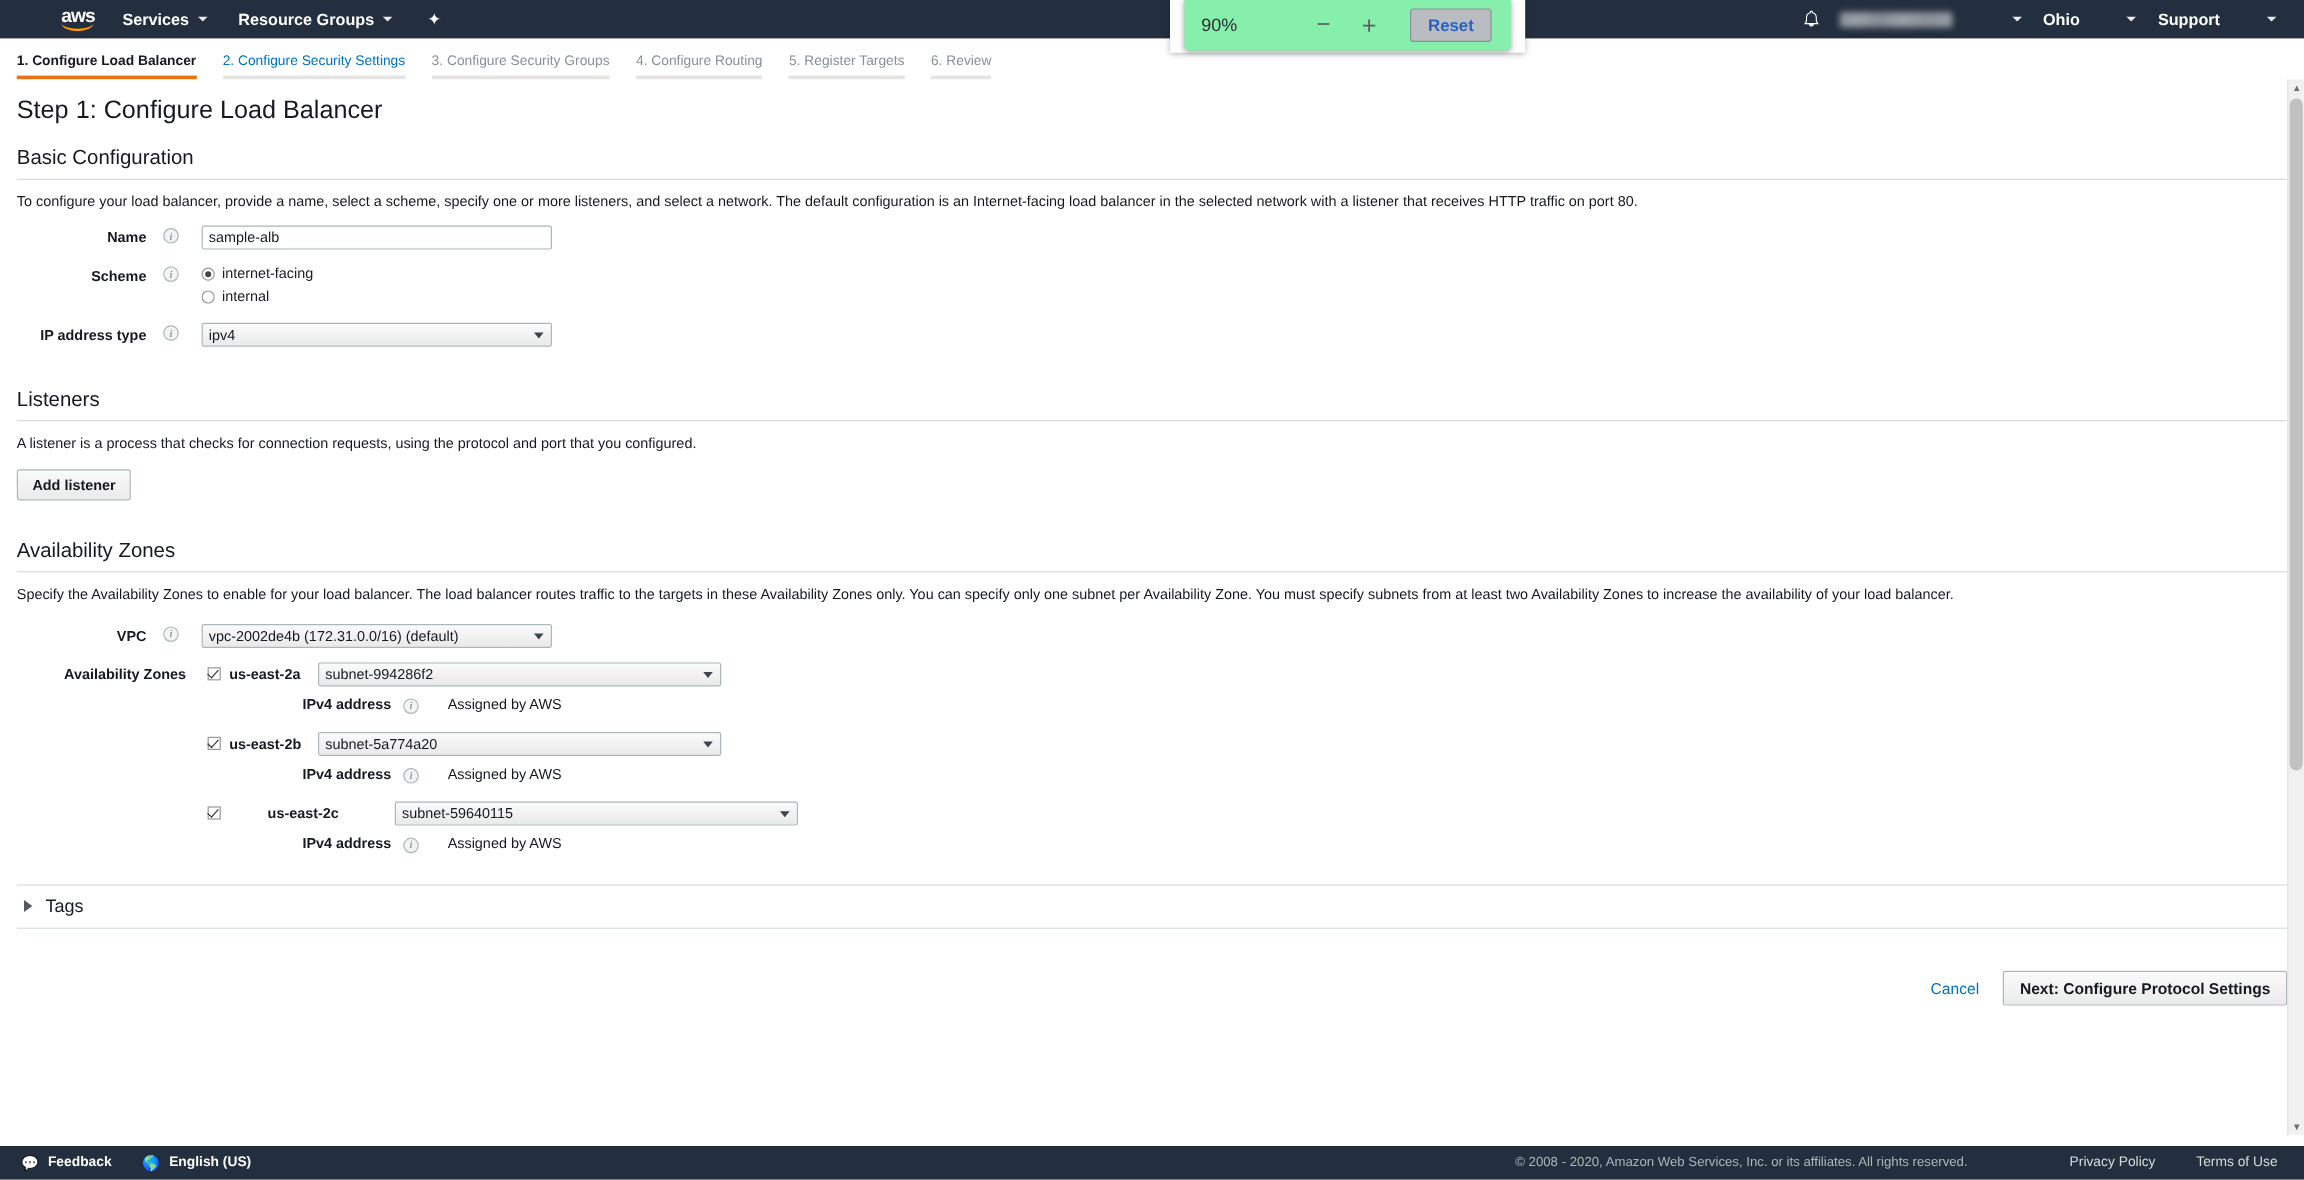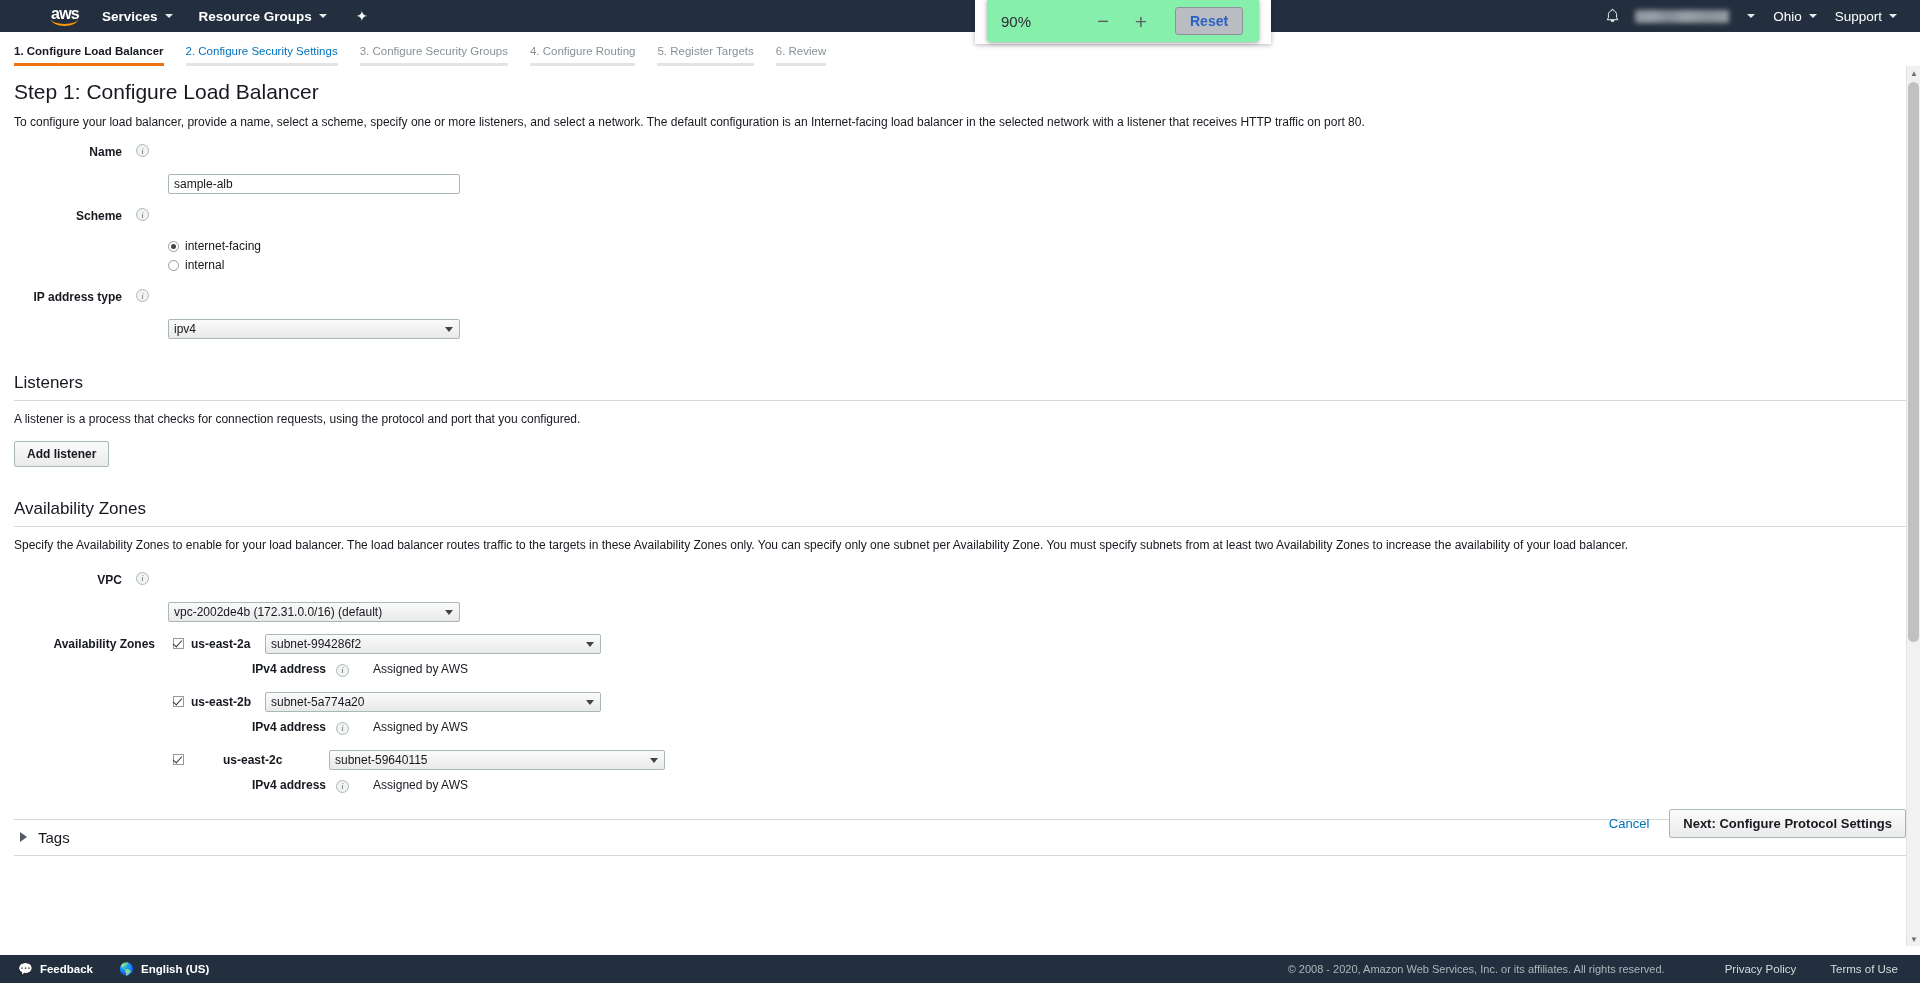--- a/index.html
+++ b/index.html
@@ -94,21 +94,21 @@
     font-size: 15px;
   }
   .acct-blur {
     width: 94px; height: 13px;
     margin: 0 2px 0 6px;
     border-radius: 2px;
     background: linear-gradient(100deg,#8d939c 0%,#9aa0a8 18%,#858b94 36%,#9ba1a9 55%,#8b9199 75%,#979da5 100%);
     filter: blur(2.6px);
     cursor: pointer;
   }
-  .nav-right .nav-item { font-weight: normal; margin-left: 0; padding: 0 9px; }
+  .nav-right .nav-item { font-weight: bold; margin-left: 0; padding: 0 9px; gap: 32px; }
 
   
   .zoom-popup {
     position: absolute;
     left: 987px; top: 0;
     width: 272px; height: 42px;
     background: #86efac;
     border-radius: 0 0 4px 4px;
     box-shadow: 0 1px 4px rgba(0,0,0,.35);
     display: flex; align-items: center;
@@ -230,21 +230,21 @@
     color: #687078;
     font-size: 9px;
     font-style: italic;
     font-family: "Liberation Serif", serif;
     display: inline-flex;
     align-items: center; justify-content: center;
     margin: 2px 0 0 14px;
     cursor: pointer;
     flex: none;
   }
-  .form-field { margin-left: 19px; margin-top: 32px; }
+  .form-field { margin-left: 19px; }
 
   input.text-input {
     width: 292px; height: 20px;
     border: 1px solid #aab7b8;
     border-radius: 2px;
     padding: 1px 5px;
     font-size: 12px;
     font-family: "Liberation Sans", sans-serif;
     color: #16191f;
     background: #fff;
@@ -491,21 +491,21 @@
     color: #ffffff;
     font-weight: bold;
     font-size: 11.5px;
   }
   .foot-glyph { margin-right: 7px; font-size: 12px; color: #fff; }
   .footer-right {
     margin-left: auto;
     display: flex; align-items: center;
     padding-right: 22px;
   }
-  .copyright { color: #aab7b8; font-size: 11px; margin-right: 26px; }
+  .copyright { color: #aab7b8; font-size: 11px; margin-right: 51px; }
   .foot-link {
     color: #d5dbdb;
     font-size: 11.5px;
     margin-left: 34px;
     cursor: pointer;
     text-decoration: none;
   }
 </style>
 </head>
 <body>
@@ -565,20 +565,21 @@
   <div class="wz-step dim">4. Configure Routing</div>
   <div class="wz-step dim">5. Register Targets</div>
   <div class="wz-step dim">6. Review</div>
 </div>
 
 <div class="content">
 
   <h1 class="step-title">Step 1: Configure Load Balancer</h1>
 
   
+  <h2 class="section">Basic Configuration</h2>
   <p class="desc">To configure your load balancer, provide a name, select a scheme, specify one or more listeners, and select a network. The default configuration is an Internet-facing load balancer in the selected network with a listener that receives HTTP traffic on port 80.</p>
 
   <div class="form-row">
     <div class="form-label">Name</div>
     <div class="info-icon">i</div>
     <div class="form-field">
       <input class="text-input" type="text" value="sample-alb" style="">
     </div>
   </div>
 

